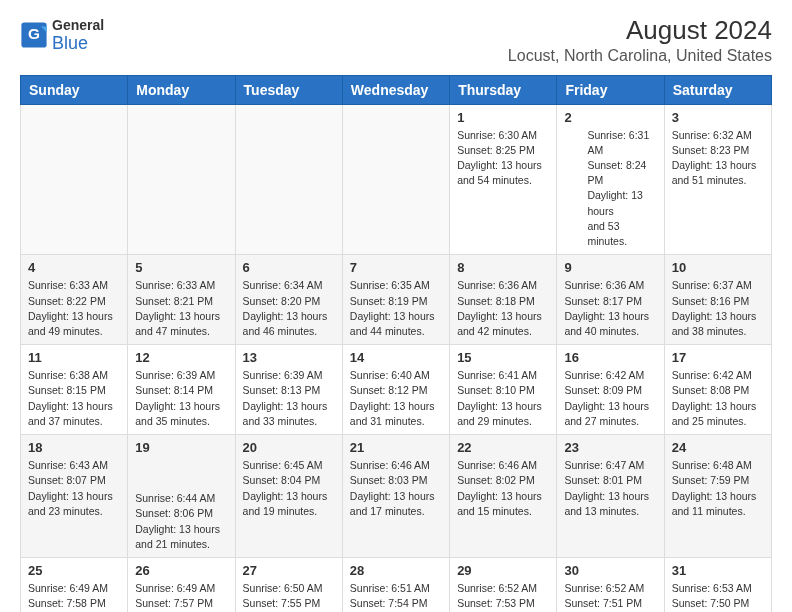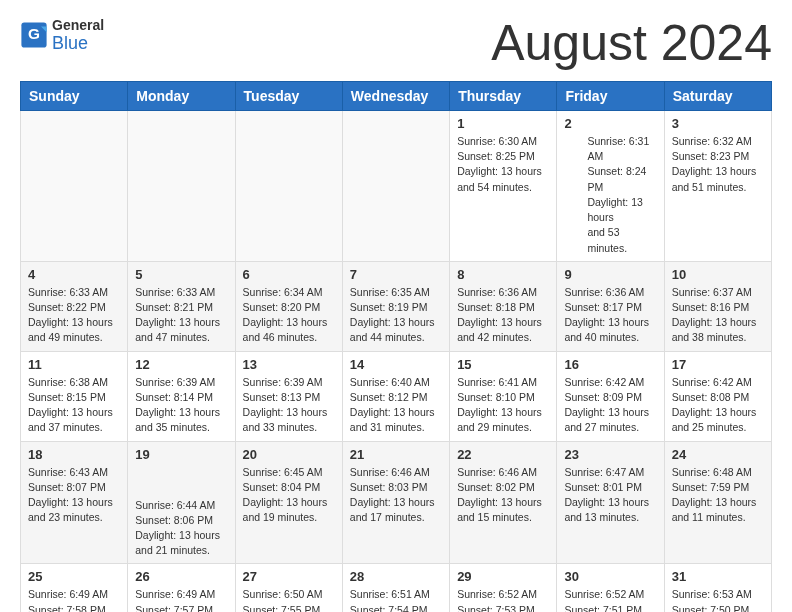--- a/index.html
+++ b/index.html
@@ -32,21 +32,21 @@
       color: #2a72c3;
     }
     .logo-icon {
       width: 28px;
       height: 28px;
     }
     .title-area {
       text-align: right;
     }
     .main-title {
-      font-size: 50px;
+      font-size: 26px;
       font-weight: normal;
       color: #333;
       line-height: 1.1;
     }
     .subtitle {
       font-size: 16px;
       color: #555;
       margin-top: 2px;
     }
     .calendar {
@@ -113,20 +113,21 @@
       <div style="line-height:1.1">
         <span class="logo-text-general">General</span>
       </div>
       <div style="line-height:1.1">
         <span class="logo-text-blue">Blue</span>
       </div>
     </div>
   </div>
   <div class="title-area">
     <div class="main-title">August 2024</div>
+    <div class="subtitle">Locust, North Carolina, United States</div>
   </div>
 </div>
 
 <table class="calendar">
   <thead>
     <tr>
     <th>Sunday</th>
         <th>Monday</th>
         <th>Tuesday</th>
         <th>Wednesday</th>

